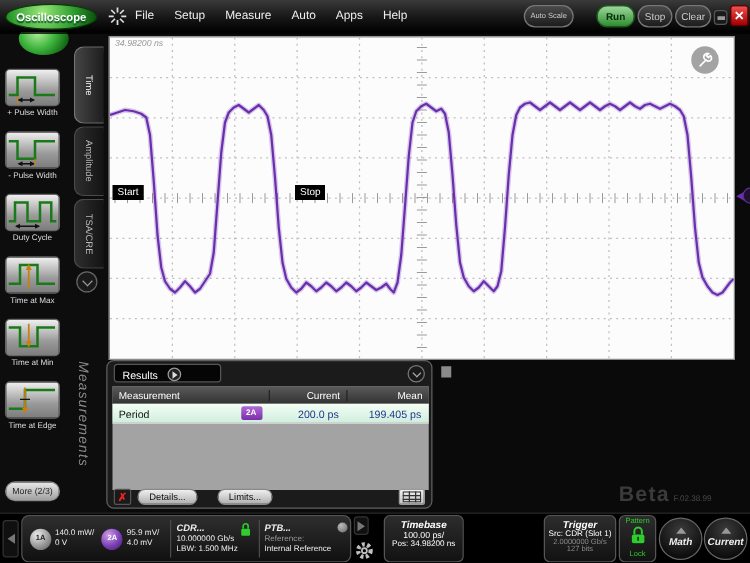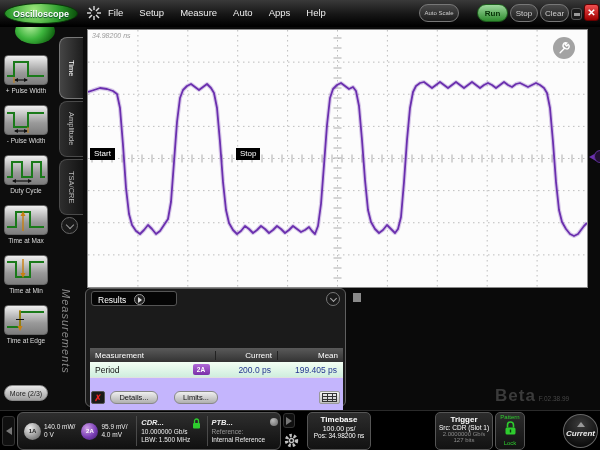--- a/index.html
+++ b/index.html
@@ -80,21 +80,21 @@
     border:1px solid #555; border-radius:3px; color:#fff; font-size:8.5px;
     display:flex; align-items:flex-end; padding-left:6px; gap:8px; }
   .r-play { width:11px; height:11px; border-radius:50%; border:1px solid #999; background:#222;
     display:flex; align-items:center; justify-content:center; }
   .r-play i { width:0; height:0; border-top:3px solid transparent; border-bottom:3px solid transparent;
     border-left:4px solid #ddd; display:block; margin-left:1px; }
   .r-collapse { position:absolute; right:5px; top:3px; width:14px; height:14px; border-radius:50%;
     border:1px solid #777; background:#1a1a1a; }
   .r-collapse i { position:absolute; left:3.5px; top:3px; width:5px; height:5px;
     border-right:1.5px solid #aaa; border-bottom:1.5px solid #aaa; transform:rotate(45deg); display:block; }
-  .r-table { position:absolute; left:4px; top:20px; width:253px; height:83px; background:#c4b5fd; font-size:8.5px;margin-top:39px; }
+  .r-table { position:absolute; left:4px; top:20px; width:253px; height:83px; background:#a3a3a3; font-size:8.5px; }
   .r-head { display:grid; grid-template-columns:97px 28px 62px 66px; height:14px;
     background:linear-gradient(#5a5a5a,#333); color:#fff; font-size:8px; align-items:center; }
   .r-head .c { padding:0 5px; }
   .r-head .c.num { text-align:right; border-left:1px solid #222; }
   .r-row { display:grid; grid-template-columns:97px 28px 62px 66px; height:16px; align-items:center;
     border-bottom:1px solid #e0e0e0; color:#111; }
   .r-row.sel { background:linear-gradient(#f4fff4,#cfeede); }
   .r-row .name { padding-left:5px; }
   .r-row .val { text-align:right; padding-right:6px; color:#23368f; }
   .badge { width:17px; height:11px; margin:0 auto; background:linear-gradient(#b06ad8,#7a2fa8);
@@ -137,21 +137,21 @@
   .chan .lines { color:#eee; font-size:6.5px; line-height:1.25; white-space:nowrap; }
   .sb-div { width:1px; height:30px; background:#4a4a4a; margin:0 4px; }
   .sb-sub { width:70px; color:#eee; font-size:6.5px; line-height:1.25; position:relative; }
   .sb-sub .ttl { font-style:italic; font-weight:bold; font-size:7.5px; }
   .sb-sub .dim { color:#999; }
   .sb-sub .corner { position:absolute; right:2px; top:0; }
   .graydot { width:8px; height:8px; border-radius:50%; background:radial-gradient(circle at 35% 30%, #bbb, #666); display:block; }
   .sb-gear { position:absolute; left:283px; top:21px; }
   .sb-box { position:absolute; top:1px; height:38px; border:1px solid #555; border-radius:5px;
     background:linear-gradient(#2c2c2c,#121212); color:#fff; text-align:center; overflow:hidden; }
-  .sb-box .ttl { font-weight:bold; font-size:8px; padding-top:2px; }
+  .sb-box .ttl { font-style:italic; font-weight:bold; font-size:8px; padding-top:2px; }
   .sb-box .l1 { font-size:7px; padding-top:1px; }
   .sb-box .l2 { font-size:6.5px; }
   .sb-box .dim { color:#8a8a8a; font-size:6px; }
   .tb-box { left:307px; width:64px; }
   .acq-box { left:373px; width:60px; }
   .trig-box { left:435px; width:58px; }
   .plock { left:495px; width:30px; color:#2ecc2e; }
   .plock .pl { font-size:6px; line-height:1.1; padding-top:1px; }
   .sb-circle { position:absolute; top:3px; width:35px; height:34px; border-radius:50%; border:1px solid #666;
     background:radial-gradient(circle at 50% 30%, #3c3c3c, #0d0d0d 75%);
@@ -505,19 +505,23 @@
     </div>
     <div class="sb-box plock">
       <div class="pl">Pattern</div>
       <svg width="13" height="14" viewBox="0 0 13 14">
         <path d="M3.5 6.5 V4 a3 3 0 0 1 6 0 V6.5" fill="none" stroke="#2ecc2e" stroke-width="1.6"></path>
         <rect x="1.5" y="6.5" width="10" height="7" rx="1.5" fill="#2ecc2e"></rect>
         <rect x="5.8" y="8.5" width="1.4" height="3" fill="#0a3a0a"></rect>
       </svg>
       <div class="pl">Lock</div>
     </div>
+    <div class="sb-circle math-c">
+      <div class="tri-u"></div>
+      <div>Math</div>
+    </div>
     <div class="sb-circle signals-c">
       <div class="tri-u"></div>
       <div>Current</div>
     </div>
   </div>
 
 </div>
 
 </body></html>

